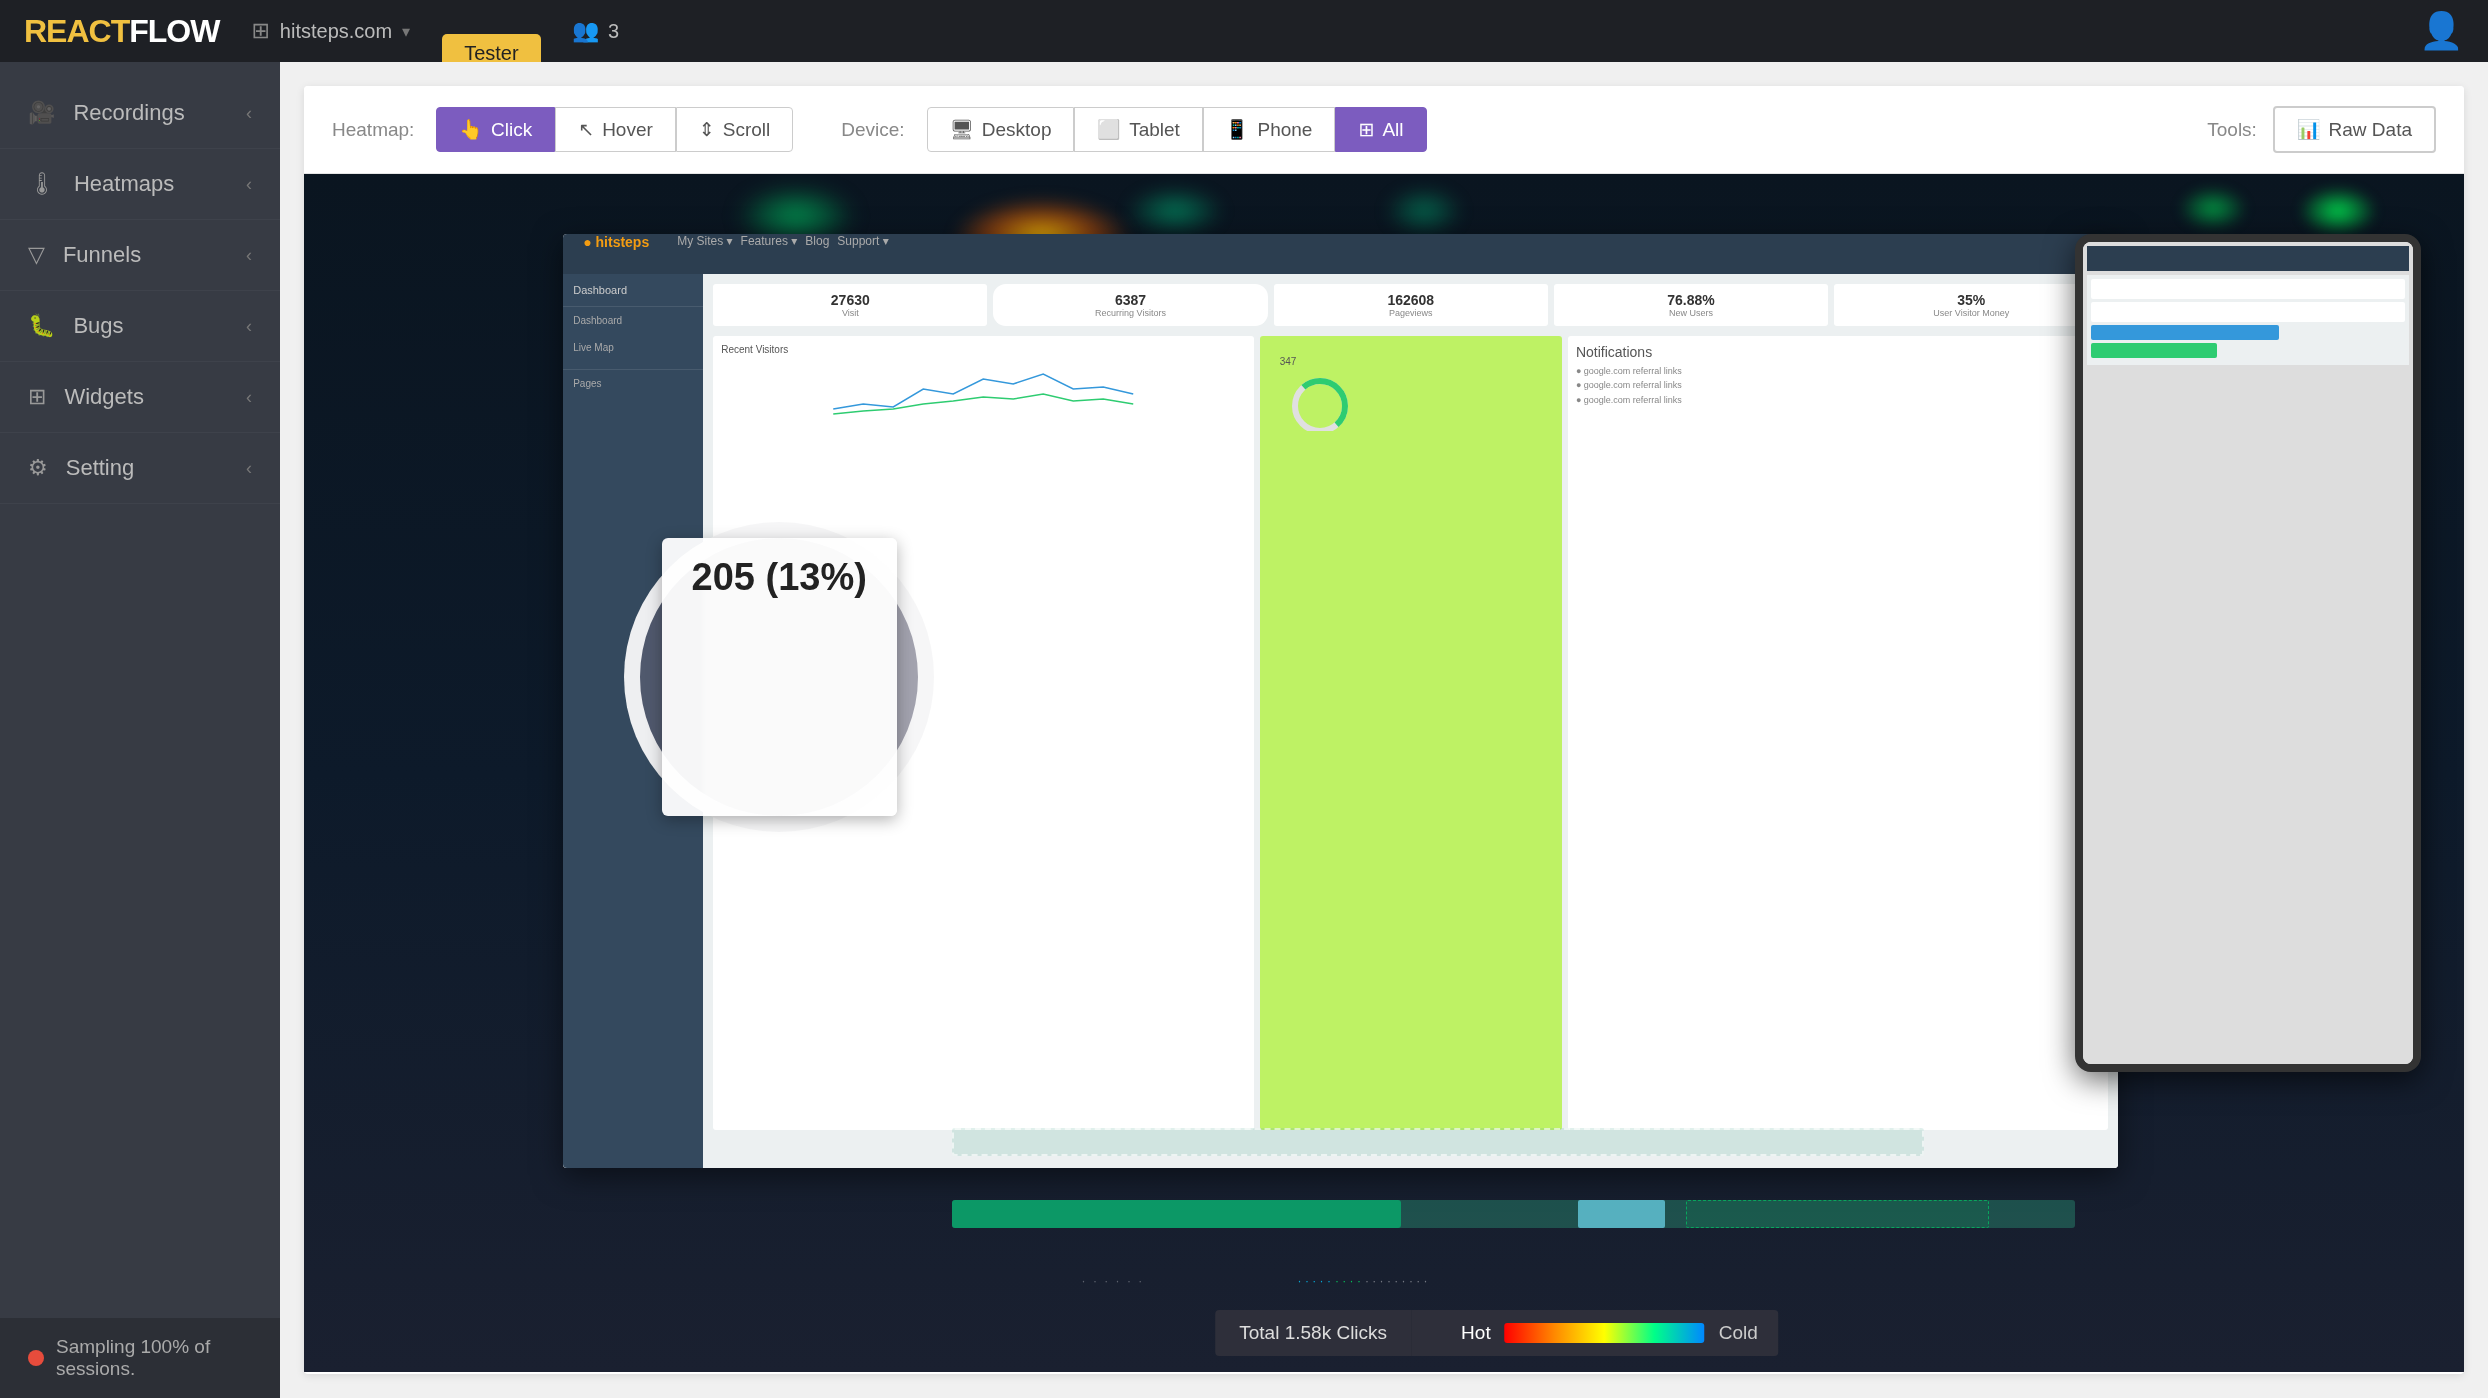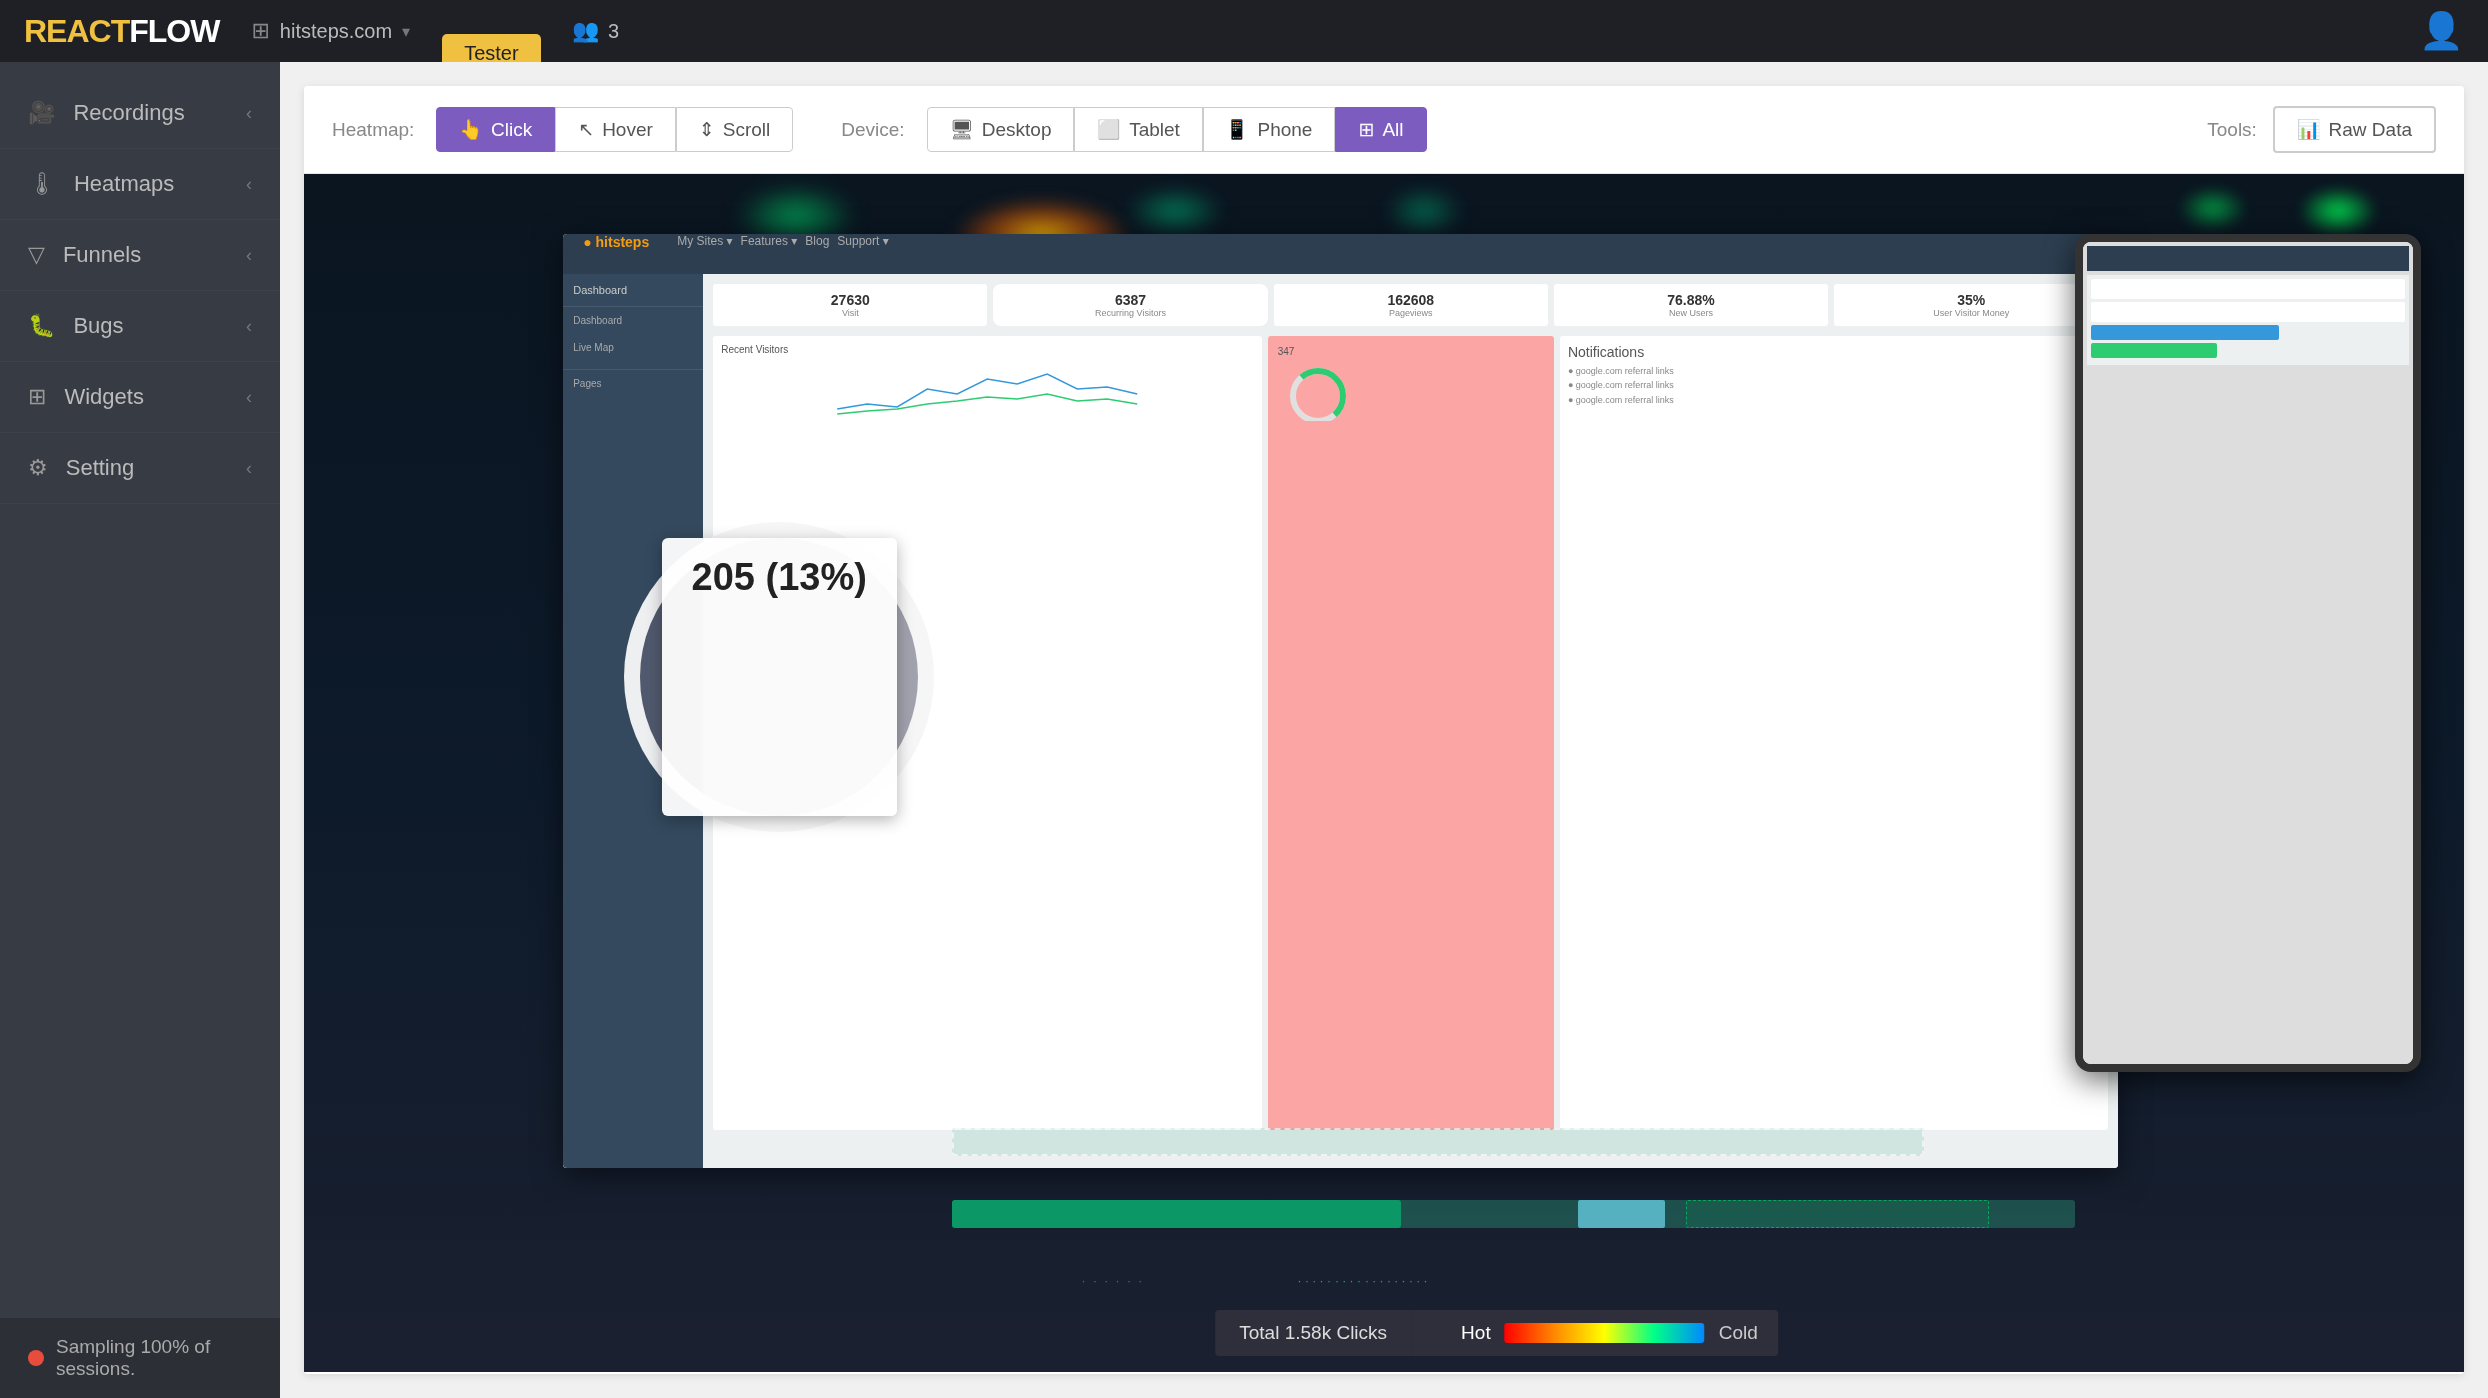--- a/index.html
+++ b/index.html
@@ -231,21 +231,21 @@
               <div style="padding:8px 10px;color:#aaa;font-size:10px;">Live Map</div>
               <div style="padding:8px 10px;color:#aaa;font-size:10px;margin-top:8px;border-top:1px solid rgba(255,255,255,0.1);">Pages</div>
             </div>
             <div style="flex:1;padding:10px;background:#ecf0f1;">
 
               <div style="display:flex;gap:6px;margin-bottom:10px;">
                 <div style="flex:1;background:#fff;border-radius:3px;padding:8px;text-align:center;">
                   <div style="font-size:14px;font-weight:bold;color:#333;">27630</div>
                   <div style="font-size:9px;color:#888;">Visit</div>
                 </div>
-                <div style="flex:1;background:#fff;border-radius:8px;padding:8px;text-align:center;">
+                <div style="flex:1;background:#fff;border-radius:13px;padding:8px;text-align:center;">
                   <div style="font-size:14px;font-weight:bold;color:#333;">6387</div>
                   <div style="font-size:9px;color:#888;">Recurring Visitors</div>
                 </div>
                 <div style="flex:1;background:#fff;border-radius:3px;padding:8px;text-align:center;">
                   <div style="font-size:14px;font-weight:bold;color:#333;">162608</div>
                   <div style="font-size:9px;color:#888;">Pageviews</div>
                 </div>
                 <div style="flex:1;background:#fff;border-radius:3px;padding:8px;text-align:center;">
                   <div style="font-size:14px;font-weight:bold;color:#333;">76.88%</div>
                   <div style="font-size:9px;color:#888;">New Users</div>
@@ -257,21 +257,21 @@
               </div>
 
               <div style="display:flex;gap:6px;height:calc(100% - 80px);">
                 <div style="flex:2;background:#fff;border-radius:3px;padding:8px;">
                   <div style="font-size:10px;color:#555;margin-bottom:4px;">Recent Visitors</div>
                   <svg width="100%" height="60" viewBox="0 0 300 60">
                     <polyline points="0,50 30,45 60,48 90,30 120,35 150,20 180,25 210,15 240,30 270,28 300,35" fill="none" stroke="#3498db" stroke-width="1.5"></polyline>
                     <polyline points="0,55 30,52 60,50 90,45 120,42 150,38 180,40 210,35 240,42 270,40 300,45" fill="none" stroke="#2ecc71" stroke-width="1.5"></polyline>
                   </svg>
                 </div>
-                <div style="flex:1;background:#fca5a5;border-radius:3px;padding:10px;">
+                <div style="flex:1;background:#bef264;border-radius:3px;padding:20px;">
                   <div style="font-size:10px;color:#555;margin-bottom:4px;">347</div>
                   <svg width="80" height="60" viewBox="0 0 80 60">
                     <circle cx="40" cy="35" r="25" fill="none" stroke="#e0e0e0" stroke-width="6"></circle>
                     <circle cx="40" cy="35" r="25" fill="none" stroke="#2ecc71" stroke-width="6" stroke-dasharray="80 78" stroke-dashoffset="20" transform="rotate(-90 40 35)"></circle>
                   </svg>
                 </div>
                 <div style="flex:2;background:#fff;border-radius:3px;padding:8px;">
                   <div style="font-size:14px;color:#555;margin-bottom:4px;">Notifications</div>
                   <div style="font-size:9px;color:#888;line-height:1.6;">
                     <div>● google.com referral links</div>

